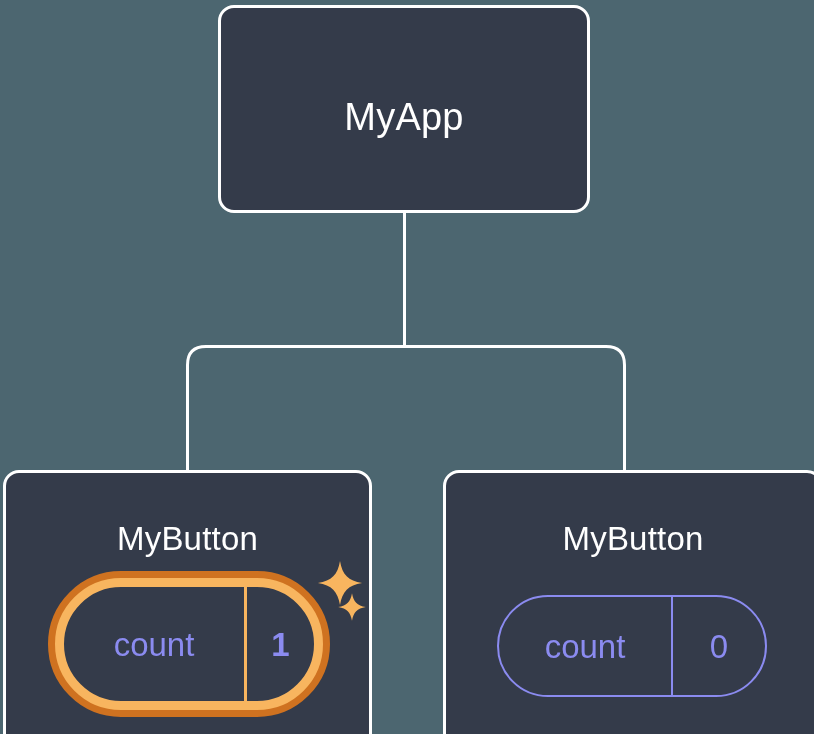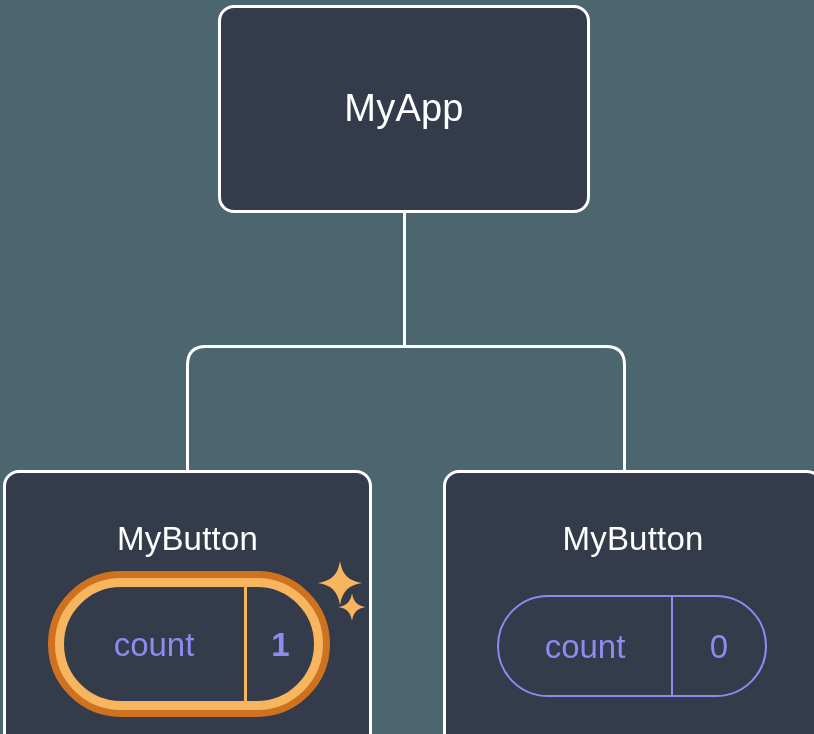--- a/index.html
+++ b/index.html
@@ -63,21 +63,21 @@
     position: absolute;
     left: 0;
     width: 100%;
     text-align: center;
     color: #ffffff;
     font-weight: 400;
     letter-spacing: 0.2px;
     white-space: nowrap;
   }
   .node-card.root .node-title {
-    top: 79px;
+    top: 88px;
     font-size: 38px;
   }
   .node-card.child-left .node-title,
   .node-card.child-right .node-title {
     top: 47px;
     font-size: 33px;
   }
 
   
   .state-pill {

